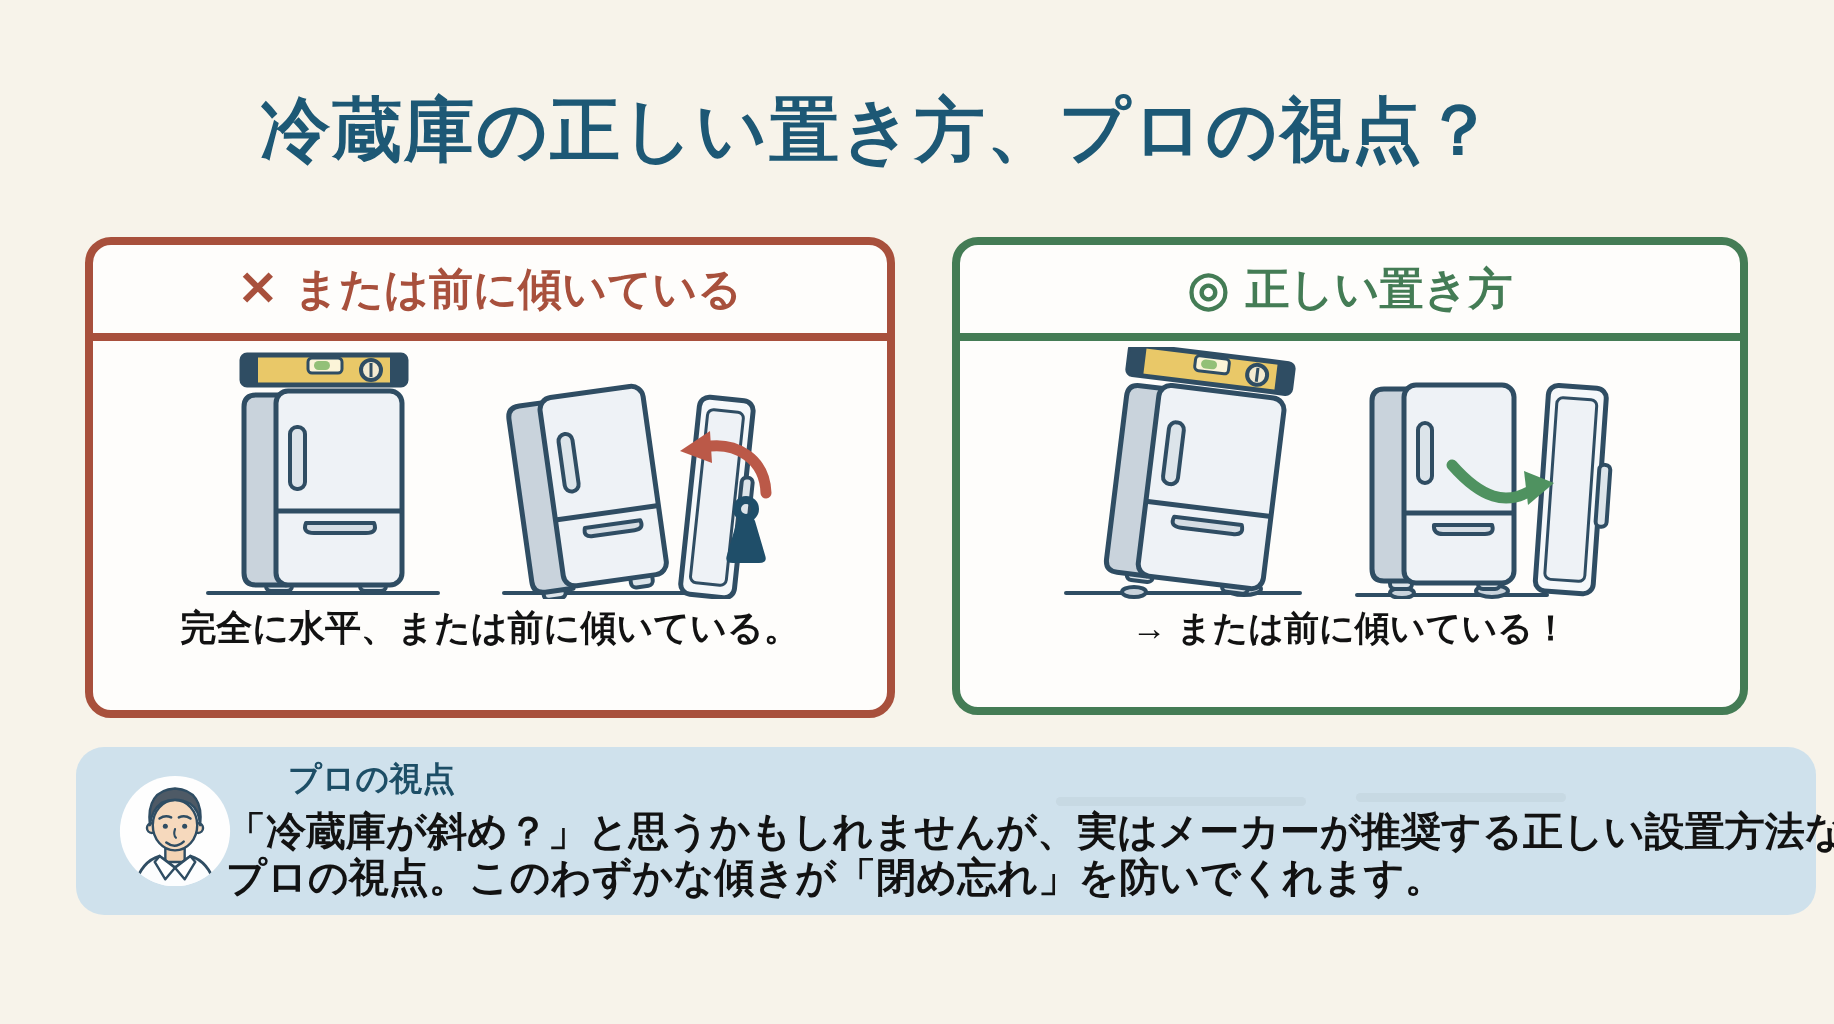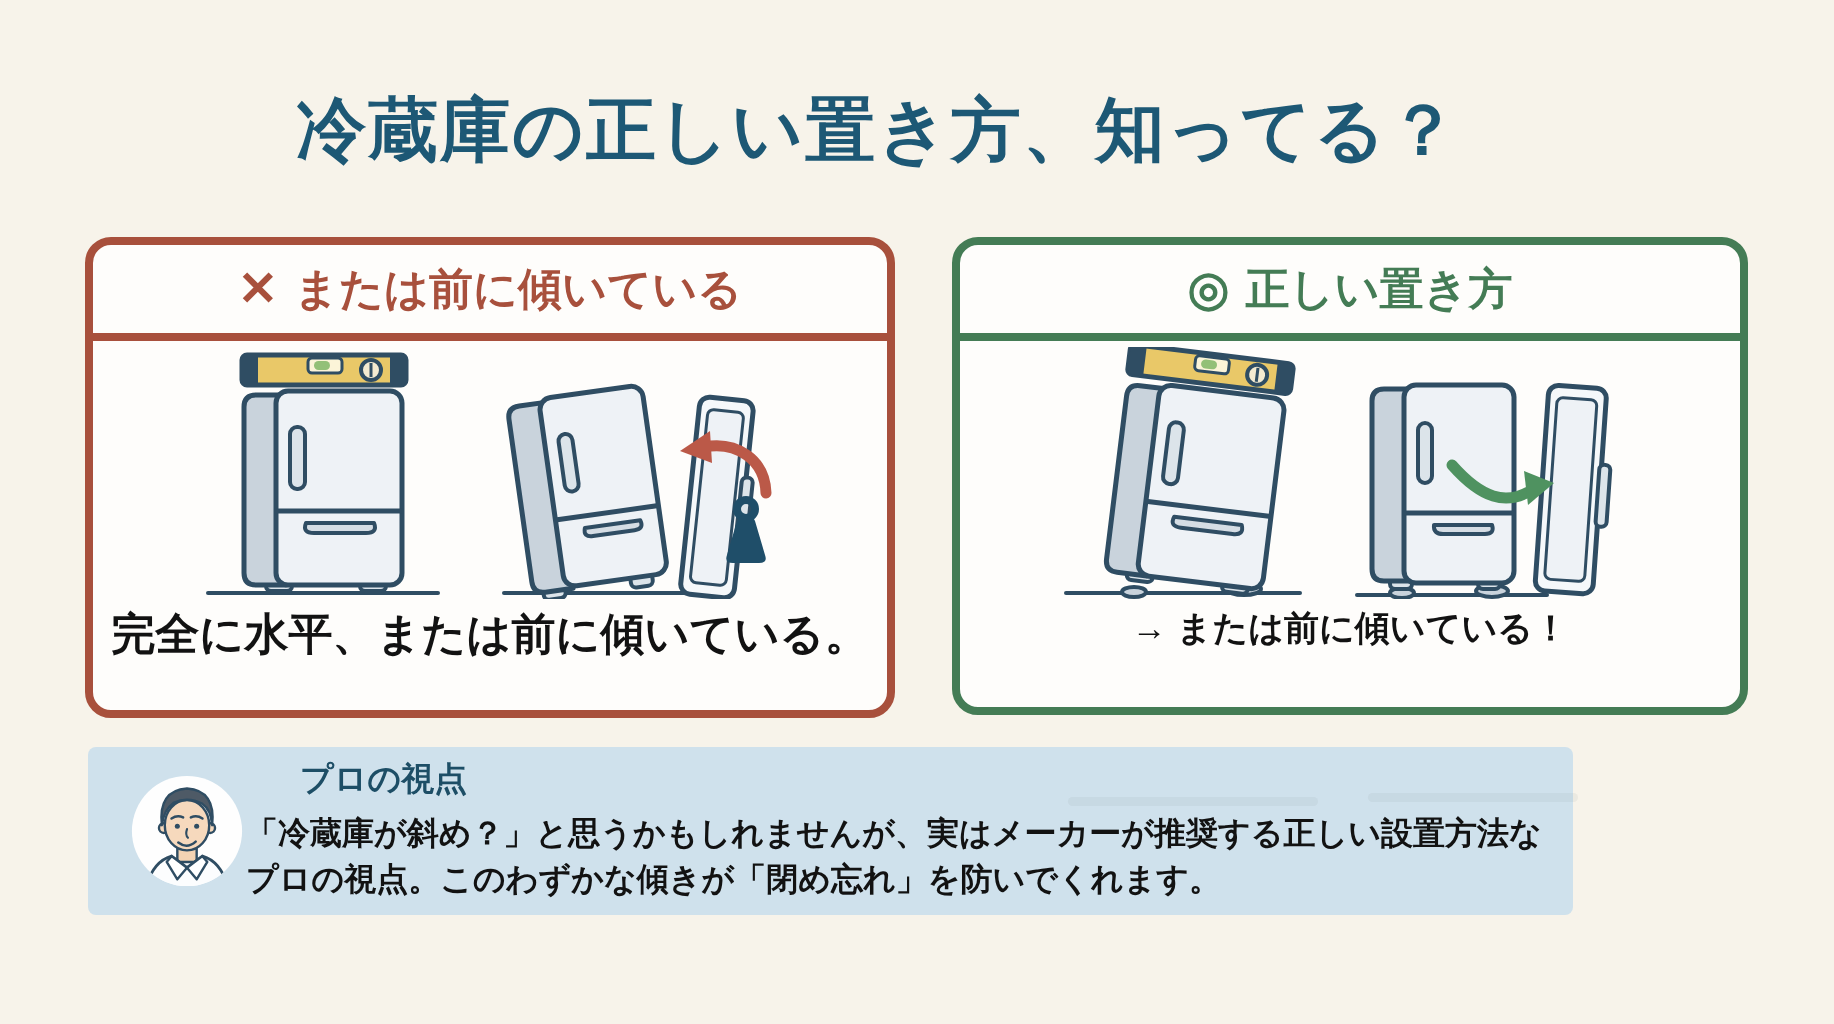--- a/index.html
+++ b/index.html
@@ -43,64 +43,64 @@
   .good .panel-header{color:#447c55;border-color:#447c55;}
   .header-mark{font-size:48px;font-weight:bold;line-height:1;}
   .illustrations{
     display:flex;justify-content:center;align-items:flex-end;gap:14px;
     height:256px;
     margin-top:2px;
   }
   .caption{
     width:fit-content;
     margin:4px auto 0;
-    font-size:44px;
+    font-size:36px;
     font-weight:bold;
     line-height:1.4;
     color:#121212;
     text-align:left;
   }
   .good .caption{font-size:35px;}
   .caption p{margin:0;white-space:nowrap;}
   .pro-tip{
     position:absolute;
-    left:88px;top:747px;
-    width:1485px;height:168px;
+    left:76px;top:747px;
+    width:1740px;height:168px;
     background:#cfe1ec;
-    border-radius:8px;
+    border-radius:28px;
     box-sizing:border-box;
   }
   .avatar{
     position:absolute;left:41px;top:26px;
     width:116px;height:116px;
   }
   .pro-tip-content{
     position:absolute;left:150px;top:10px;right:20px;
   }
   .pro-tip-heading{
     margin:0 0 6px 62px;
     font-size:33px;font-weight:bold;
     color:#1d4e66;
   }
-  .pro-tip-body{margin:8px;font-size:32px;font-weight:bold;line-height:46px;color:#121212;}
+  .pro-tip-body{margin:0;font-size:40px;font-weight:bold;line-height:46px;color:#121212;}
   .pro-tip-body p{margin:0;white-space:nowrap;}
   .artifact-smudge{
     position:absolute;
     background:#8a8f94;
     opacity:0.10;
     border-radius:6px;
   }
   .smudge-a{left:980px;top:50px;width:250px;height:9px;}
   .smudge-b{left:1280px;top:46px;width:210px;height:9px;}
   svg{display:block;}
 </style>
 </head>
 <body>
 
-<h1 class="main-title">冷蔵庫の正しい置き方、知ってる？</h1>
+<h1 class="main-title">冷蔵庫の正しい置き方、プロの視点？</h1>
 
 <section class="panel bad">
   <div class="panel-header">
     <span class="header-mark">✕</span>
     <span>または前に傾いている</span>
   </div>
   <div class="illustrations">
 
     <svg width="290" height="252" viewBox="0 0 290 252">
       <line x1="30" y1="246" x2="260" y2="246" stroke="#2f4d63" stroke-width="4" stroke-linecap="round"></line>

